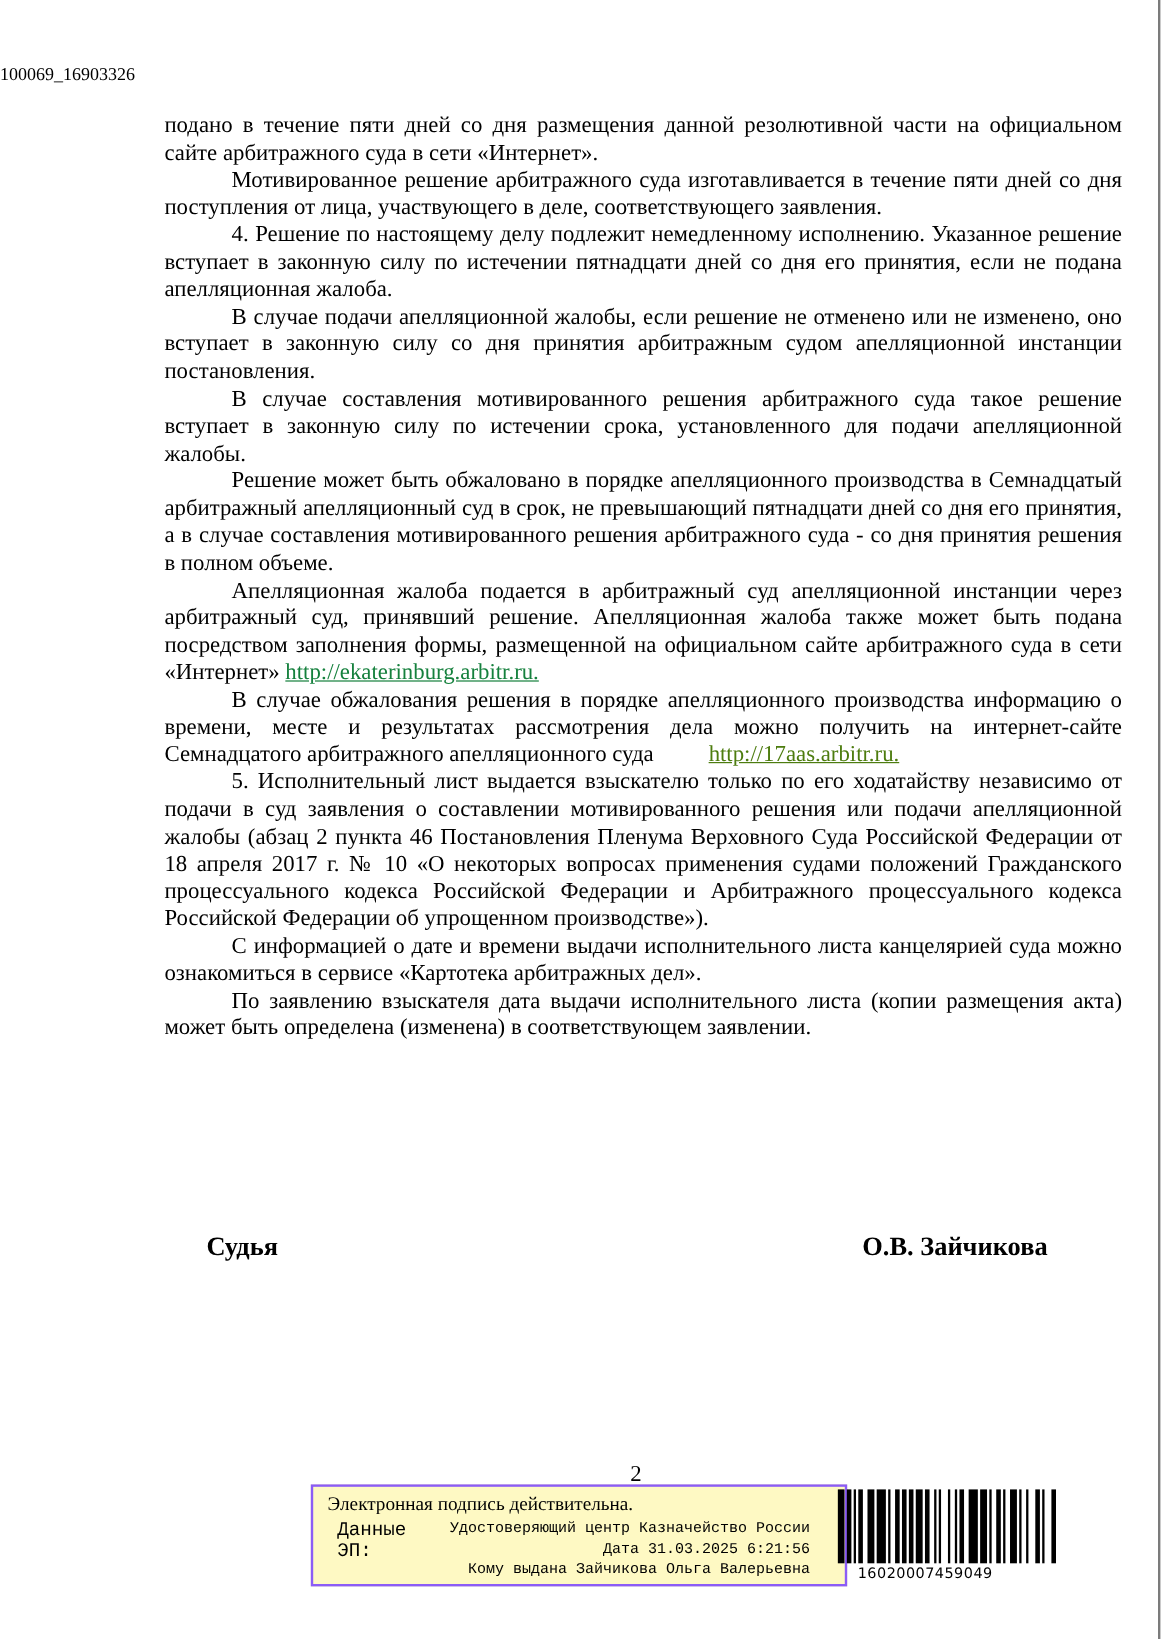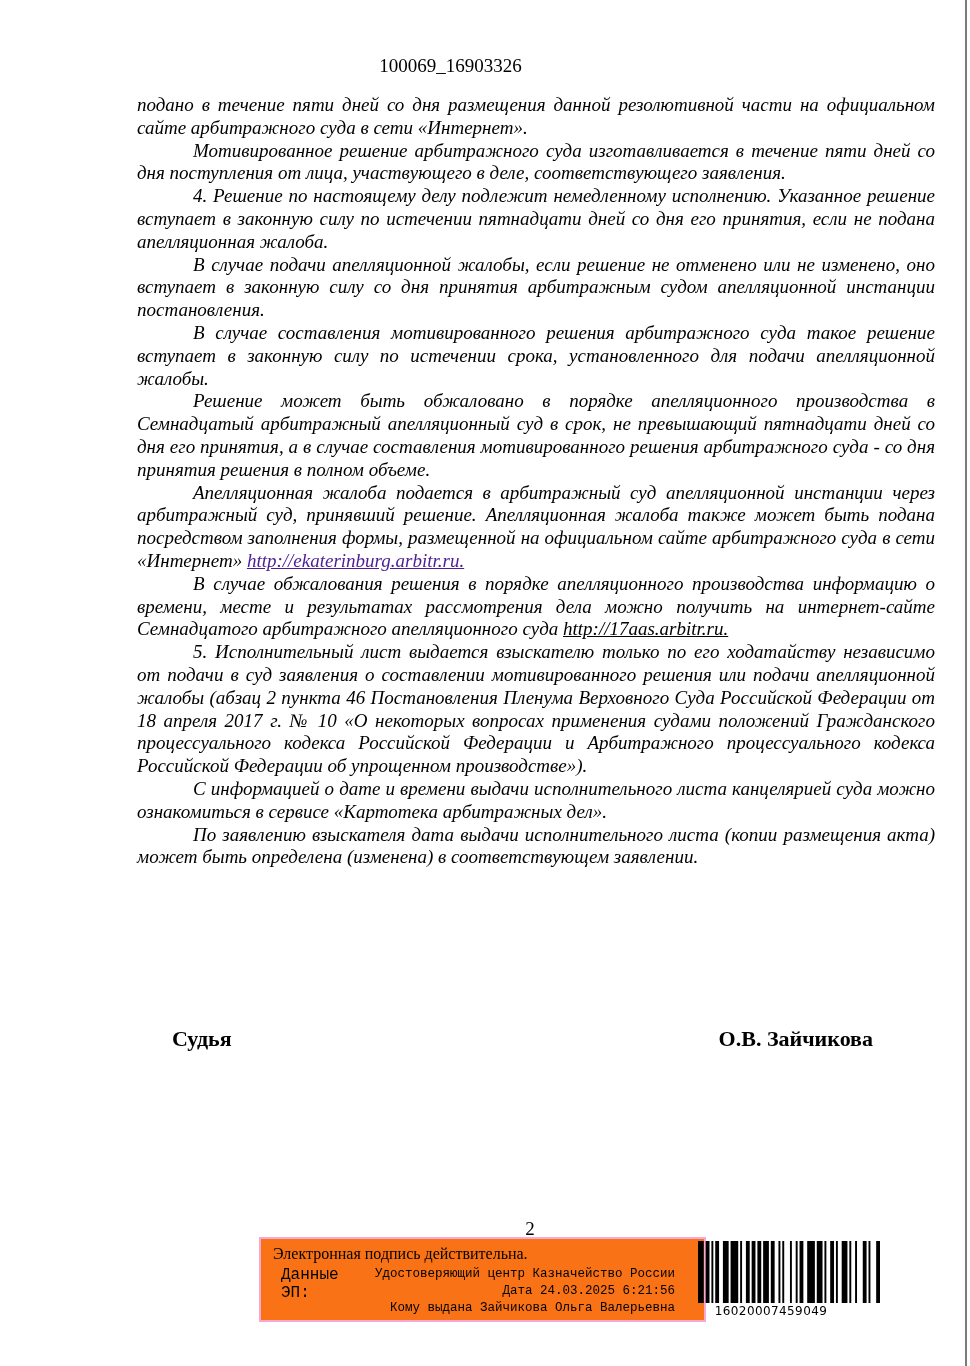--- a/index.html
+++ b/index.html
@@ -1,31 +1,31 @@
 <!DOCTYPE html>
 <html lang="ru"><head>
 <meta charset="utf-8">
 <style>
   html,body{margin:0;padding:0;background:#ffffff;}
   .page{
     position:relative;width:970px;height:1366px;background:#ffffff;
     font-family:"Liberation Serif","DejaVu Serif",serif;color:#000000;overflow:hidden;
   }
   .page-edge{position:absolute;left:965px;top:0;width:2px;height:1366px;background:#7b7b7b;}
-  .doc-id{position:absolute;top:55px;left:0;width:901px;text-align:center;font-size:19px;}
-  .body-text{position:absolute;top:94px;left:137px;width:798px;font-size:19px;line-height:22.8px;text-align:justify;font-style:italic;}
+  .doc-id{position:absolute;top:55px;left:0;width:901px;text-align:left;font-size:15px;}
+  .body-text{position:absolute;top:94px;left:137px;width:798px;font-size:19px;line-height:22.8px;text-align:justify;}
   .para{margin:0;text-indent:56px;}
   .para.noindent{text-indent:0;}
-  .doclink{color:#4c1d95;text-decoration:underline;cursor:pointer;}
-  .doclink.blue{color:#000000;}
+  .doclink{color:#15803d;text-decoration:underline;cursor:pointer;}
+  .doclink.blue{color:#4d7c0f;margin-left:41px;}
   .signature-row{position:absolute;top:1026px;left:137px;width:798px;display:flex;justify-content:space-between;font-weight:bold;font-size:22px;}
   .judge-label{margin-left:35px;}
   .judge-name{margin-right:62px;}
   .page-number{position:absolute;top:1218px;left:137px;width:786px;text-align:center;font-size:19px;}
-  .stamp-box{position:absolute;left:259px;top:1237px;width:443px;height:81px;border:2px solid #f9a8d4;background:#f97316;}
+  .stamp-box{position:absolute;left:259px;top:1237px;width:443px;height:81px;border:2px solid #8b5cf6;background:#fef9c3;}
   .stamp-line1{font-size:16px;margin:6px 0 3px 12px;}
   .stamp-row{display:flex;margin-left:20px;font-family:Liberation Mono, monospace;}
   .stamp-label{font-size:16px;width:94px;flex:0 0 94px;}
   .stamp-details{font-size:12.5px;line-height:17.2px;text-align:right;}
   .stamp-details div{white-space:nowrap;}
   .barcode-wrap{position:absolute;left:698px;top:1241px;width:146px;text-align:center;}
   .barcode-svg{width:182px;height:62px;display:block;}
   .barcode-number{font-family:"DejaVu Sans","Liberation Sans",sans-serif;font-size:12px;margin-top:1px;letter-spacing:0.4px;}
 </style>
 </head>
@@ -55,21 +55,21 @@
   </div>
 
   <div class="page-number">2</div>
 
   <div class="stamp-box">
     <div class="stamp-line1">Электронная подпись действительна.</div>
     <div class="stamp-row">
       <div class="stamp-label">Данные ЭП:</div>
       <div class="stamp-details">
         <div>Удостоверяющий центр Казначейство России</div>
-        <div>Дата 24.03.2025 6:21:56</div>
+        <div>Дата 31.03.2025 6:21:56</div>
         <div>Кому выдана Зайчикова Ольга Валерьевна</div>
       </div>
     </div>
   </div>
 
   <div class="barcode-wrap">
     <svg class="barcode-svg" xmlns="http://www.w3.org/2000/svg" viewBox="0 0 95 62" preserveAspectRatio="none">
         <g fill="#000000">
           <rect x="0" y="0" width="3" height="62"></rect>
           <rect x="4" y="0" width="2" height="62"></rect>

